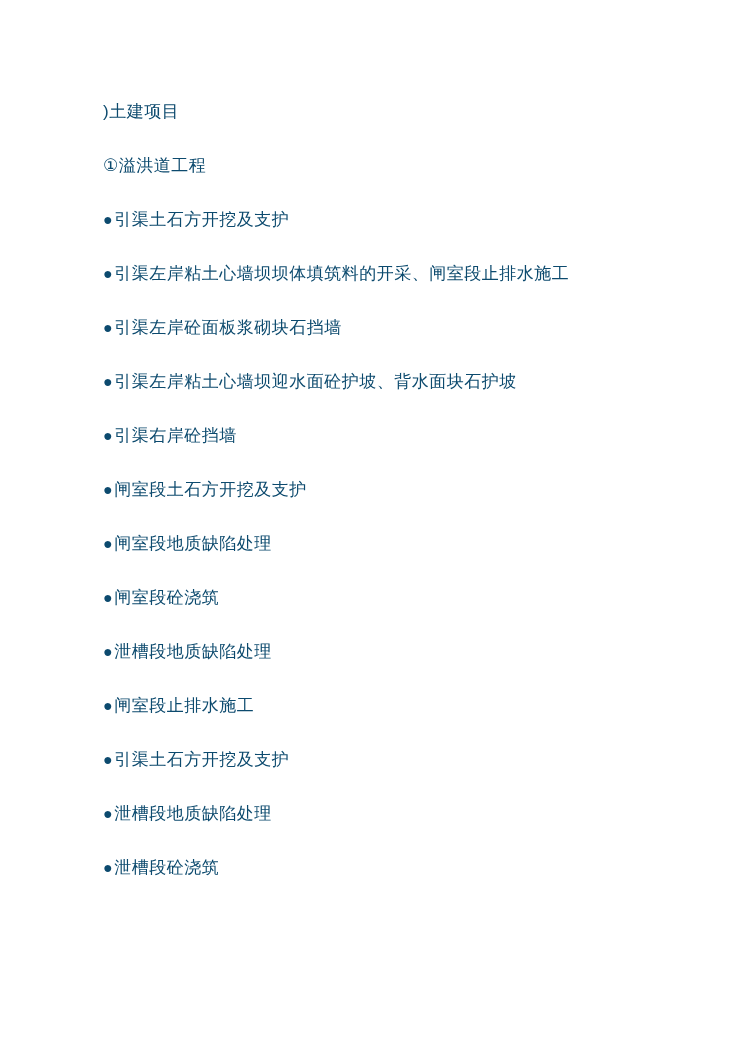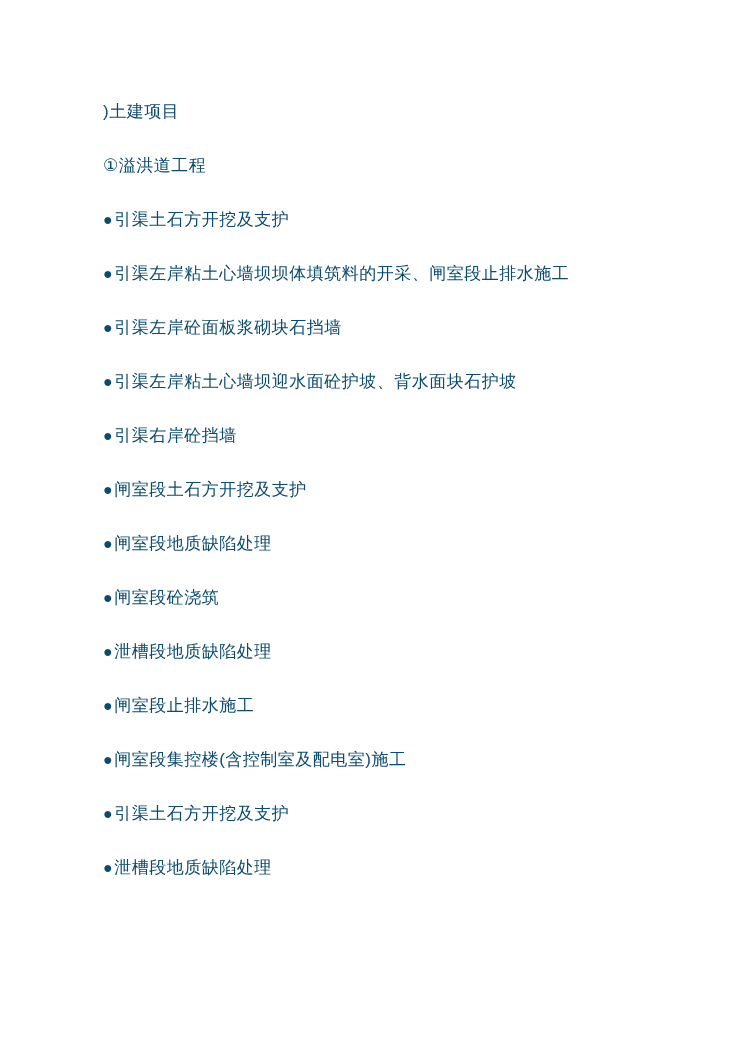--- a/index.html
+++ b/index.html
@@ -66,21 +66,21 @@
 
     <div class="line"><span class="bullet">●</span><span>闸室段地质缺陷处理</span></div>
 
     <div class="line"><span class="bullet">●</span><span>闸室段砼浇筑</span></div>
 
     <div class="line"><span class="bullet">●</span><span>泄槽段地质缺陷处理</span></div>
 
     <div class="line"><span class="bullet">●</span><span>闸室段止排水施工</span></div>
 
 
-    <div class="line"><span class="bullet">●</span><span>闸室段集控楼(含控制室及配电室)施工</span></div>
 
     <div class="line"><span class="bullet">●</span><span>引渠土石方开挖及支护</span></div>
 
     <div class="line"><span class="bullet">●</span><span>泄槽段地质缺陷处理</span></div>
 
+    <div class="line"><span class="bullet">●</span><span>泄槽段砼浇筑</span></div>
 
   </div>
 </div>
 
 </body></html>

